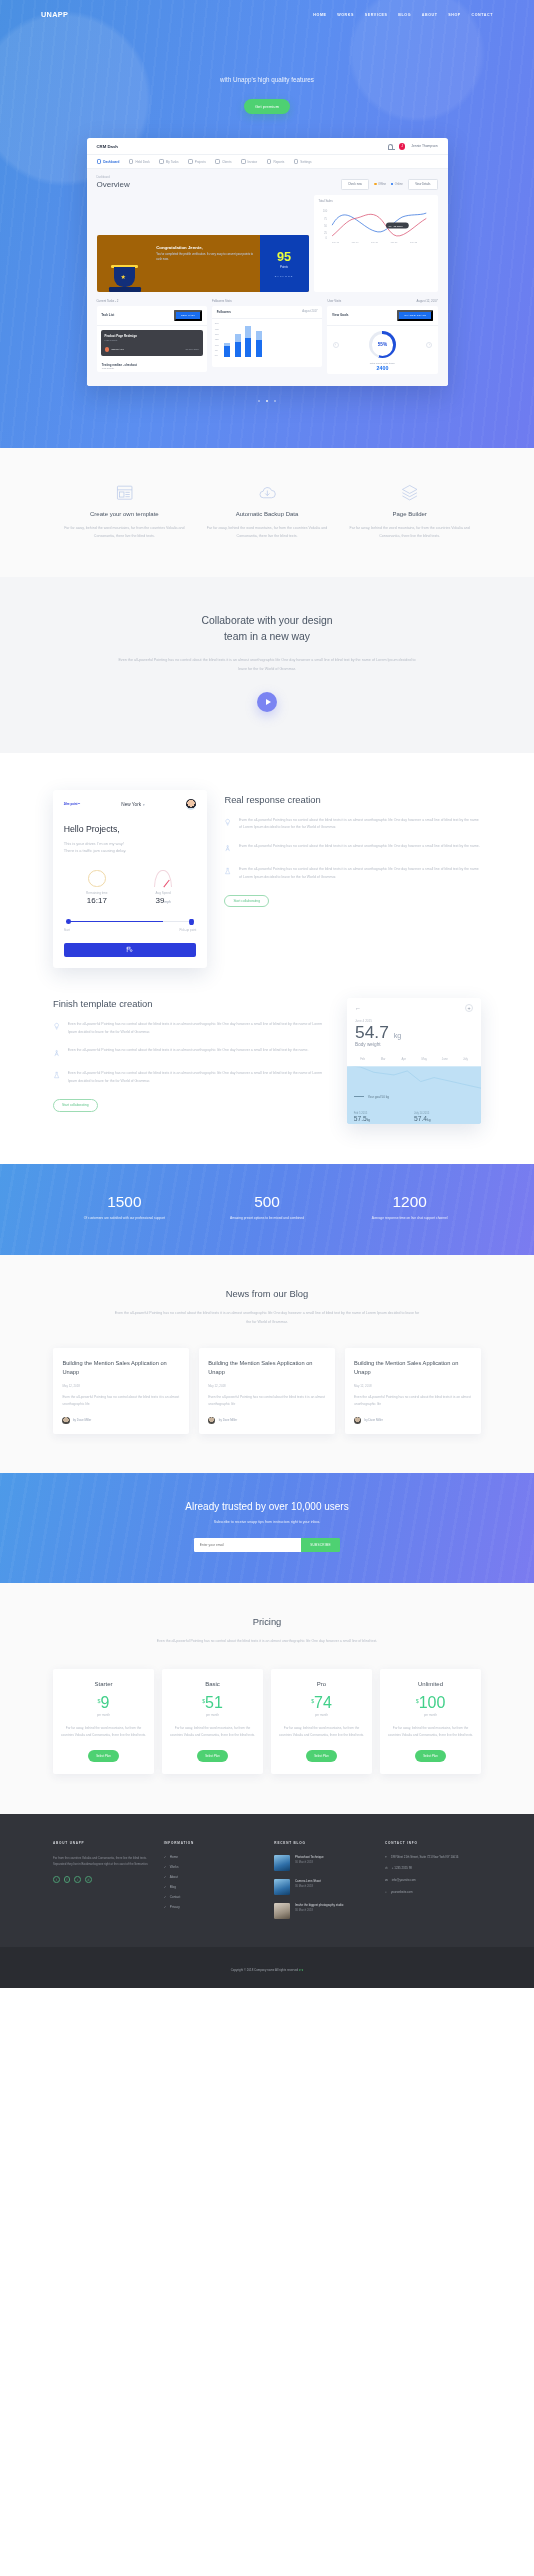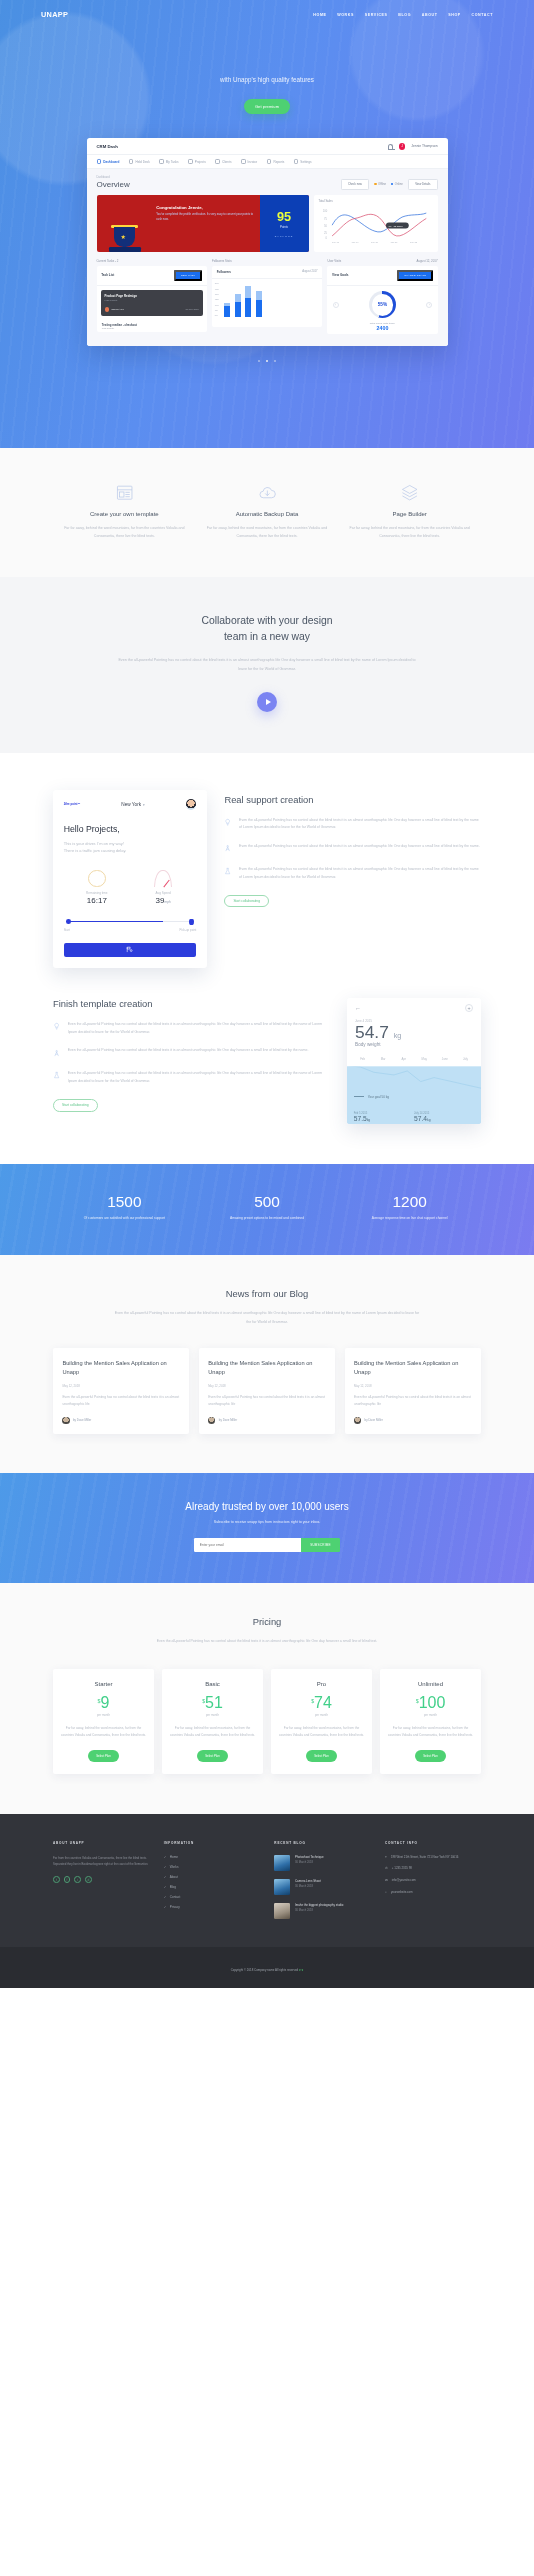--- a/index.html
+++ b/index.html
@@ -74,22 +74,22 @@
   .mk-body { background:#f6f7fb; padding:6.7px 10px 9.4px; }
   .mk-crumb { font-size:2.7px; color:#aab2c0; }
   .mk-headrow { display:flex; align-items:center; margin-bottom:5.3px; }
   .mk-h1 { font-size:8px; color:#4a5564; font-weight:normal; }
   .mk-headbtns { margin-left:auto; display:flex; align-items:center; gap:5.3px; }
   .mk-obtn { font-size:2.8px; color:#6a7587; border:0.7px solid #dfe3ea; background:#fff;
              padding:2.7px 6px; border-radius:1.3px; }
   .mk-legend { display:flex; gap:4.7px; font-size:2.8px; color:#8b94a4; }
   .mk-dot { width:2.7px; height:2.7px; border-radius:50%; display:inline-block; margin-right:1.3px; }
   .mk-grid1 { display:flex; gap:5.3px; }
-  .mk-congrats { flex:0 0 212px; height:57px; background:#b91c1c; border-radius:2px;
-                 display:flex; overflow:hidden; position:relative; }
+  .mk-congrats { flex:0 0 212px; height:57px; background:#a16207; border-radius:2px;
+                 display:flex; overflow:hidden; position:relative;margin-top:40px; }
   .mk-trophy { width:57px; position:relative; }
   .mk-trophy .cup { position:absolute; left:17.4px; bottom:5.3px; width:21.4px; height:20px;
                     background:#122f7a; border-radius:0 0 9.4px 9.4px; }
   .mk-trophy .cupTop { position:absolute; left:14.7px; bottom:24px; width:27px; height:3.3px;
                     background:#ffd83d; border-radius:1.3px; }
   .mk-trophy .star { position:absolute; left:24px; bottom:12px; color:#ffd83d; font-size:6px; }
   .mk-trophy .base { position:absolute; left:12px; bottom:0; width:32px; height:5.3px;
                     background:#0e2766; border-radius:1.3px; }
   .mk-ctext { flex:1; padding:9.4px 2.7px; }
   .mk-ctext h4 { color:#fff; font-size:4.3px; margin-bottom:2.7px; }
@@ -624,21 +624,21 @@
           <div class="ph-cta">
             <svg width="7.3" height="7.3" viewBox="0 0 24 24" fill="none" stroke="#fff" stroke-width="2">
               <path d="M4 4h10l-2 3 2 3H4z"></path>
                 <line x1="4" y1="4" x2="4" y2="20"></line>
                 <circle cx="17" cy="15" r="3"></circle>
             </svg>
           </div>
         </div>
 
         <div class="tbody">
-          <h2>Real support creation</h2>
+          <h2>Real response creation</h2>
           <div class="titem">
             <span class="tic"><svg width="7.3" height="8.7" viewBox="0 0 24 24" fill="none" stroke="currentColor" stroke-width="1.3">
                   <path d="M9 18h6M10 21h4M12 2a6 6 0 0 0-4 10.5V15h8v-2.5A6 6 0 0 0 12 2z"></path>
                 </svg></span>
             <p>Even the all-powerful Pointing has no control about the blind texts it is an almost unorthographic life One day however a small line of blind text by the name of Lorem Ipsum decided to leave for the far World of Grammar.</p>
           </div>
           <div class="titem">
             <span class="tic"><svg width="7.3" height="8.7" viewBox="0 0 24 24" fill="none" stroke="currentColor" stroke-width="1.3">
                   <circle cx="12" cy="5" r="2.5"></circle>
                   <line x1="12" y1="7.5" x2="6" y2="21"></line>

